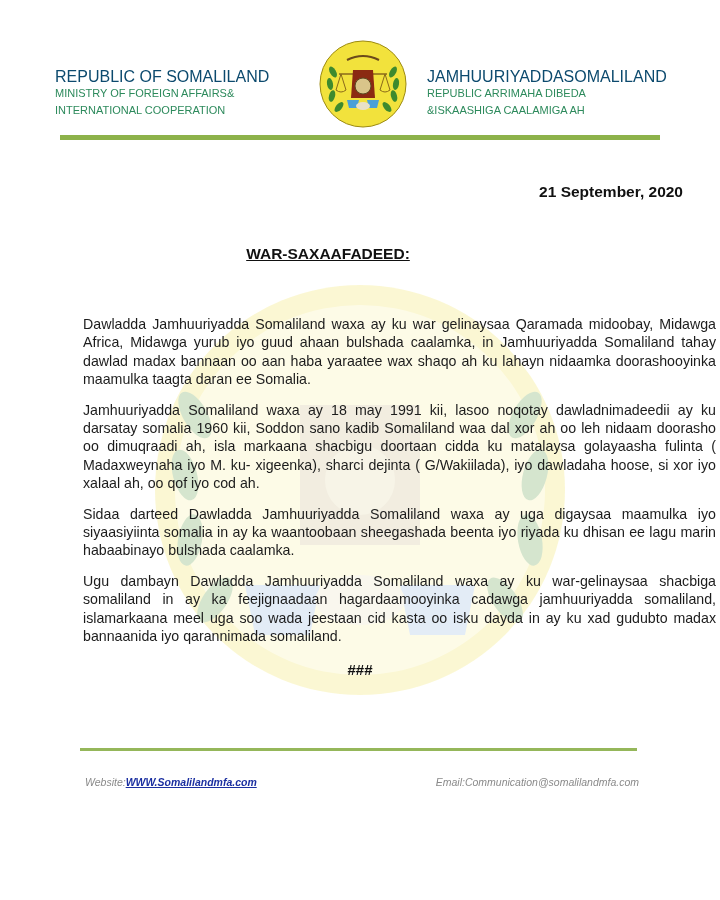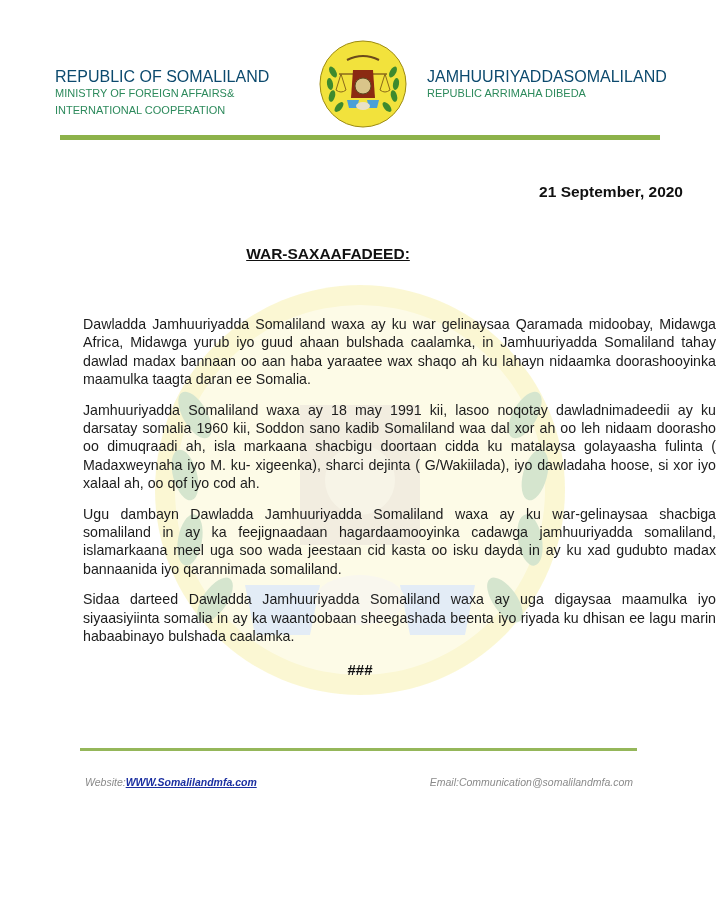--- a/index.html
+++ b/index.html
@@ -22,21 +22,21 @@
 
   .body { position: absolute; left: 43px; width: 633px; top: 315px; font-size: 14.2px; line-height: 18.4px; color: #1c1c1c; margin-left: 40px; }
   .body p { margin: 0 0 12px 0; text-align: justify; }
 
   .hashes { position: absolute; left: 0; width: 720px; top: 661px; text-align: center; font-weight: bold; font-size: 15px; color: #111; }
 
   .rule-bottom { position: absolute; left: 80px; top: 748px; width: 557px; height: 3px; background: #95b75a; }
 
   .footer { position: absolute; top: 776px; font-size: 10.5px; font-style: italic; color: #8a8a8a; }
   .footer.left { left: 85px; }
-  .footer.right { right: 87px; margin-left: 45px; }
+  .footer.right { right: 81px; margin-left: 45px; }
   .footer a { color: #1b2fa0; font-weight: bold; text-decoration: underline; }
 </style>
 </head>
 <body>
 
 <svg class="watermark" viewBox="0 0 420 470">
   <circle cx="210" cy="235" r="205" fill="#f3e87a"></circle>
   <circle cx="210" cy="235" r="185" fill="#fbf5b8"></circle>
   <g fill="#7fb069">
     <ellipse cx="45" cy="160" rx="12" ry="26" transform="rotate(-30 45 160)"></ellipse>
@@ -80,33 +80,34 @@
   <path d="M34 30 L54 30 L56 58 L32 58 Z" fill="#8b2a12"></path>
   <circle cx="44" cy="46" r="8" fill="#d9c58a" stroke="#5a4a20" stroke-width="1"></circle>
   <polygon points="28,60 40,60 38,68 30,68" fill="#4aa0d8"></polygon>
   <polygon points="48,60 60,60 58,68 50,68" fill="#4aa0d8"></polygon>
   <ellipse cx="44" cy="66" rx="7" ry="4" fill="#e8e0c8"></ellipse>
 </svg>
 
 <div class="hdr-right">
   <div class="l1">JAMHUURIYADDASOMALILAND</div>
   <div class="l2">REPUBLIC ARRIMAHA DIBEDA</div>
+  <div class="l3">&amp;ISKAASHIGA CAALAMIGA AH</div>
 </div>
 
 <div class="rule-top"></div>
 
 <div class="date">21 September, 2020</div>
 
 <div class="title">WAR-SAXAAFADEED:</div>
 
 <div class="body">
   <p>Dawladda Jamhuuriyadda Somaliland waxa ay ku war gelinaysaa Qaramada midoobay, Midawga Africa, Midawga yurub iyo guud ahaan bulshada caalamka, in Jamhuuriyadda Somaliland tahay dawlad madax bannaan oo aan haba yaraatee wax shaqo ah ku lahayn nidaamka doorashooyinka maamulka taagta daran ee Somalia.</p>
   <p>Jamhuuriyadda Somaliland waxa ay 18 may 1991 kii, lasoo noqotay dawladnimadeedii ay ku darsatay somalia 1960 kii, Soddon sano kadib Somaliland waa dal xor ah oo leh nidaam doorasho oo dimuqraadi ah, isla markaana shacbigu doortaan cidda ku matalaysa golayaasha fulinta ( Madaxweynaha iyo M. ku- xigeenka), sharci dejinta ( G/Wakiilada), iyo dawladaha hoose, si xor iyo xalaal ah, oo qof iyo cod ah.</p>
+  <p>Sidaa darteed Dawladda Jamhuuriyadda Somaliland waxa ay uga digaysaa maamulka iyo siyaasiyiinta somalia in ay ka waantoobaan sheegashada beenta iyo riyada ku dhisan ee lagu marin habaabinayo bulshada caalamka.</p>
   <p>Ugu dambayn Dawladda Jamhuuriyadda Somaliland waxa ay ku war-gelinaysaa  shacbiga somaliland in ay ka feejignaadaan hagardaamooyinka cadawga jamhuuriyadda somaliland, islamarkaana meel uga soo wada jeestaan cid kasta oo isku dayda in ay ku xad gudubto madax bannaanida iyo qarannimada somaliland.</p>
-  <p>Sidaa darteed Dawladda Jamhuuriyadda Somaliland waxa ay uga digaysaa maamulka iyo siyaasiyiinta somalia in ay ka waantoobaan sheegashada beenta iyo riyada ku dhisan ee lagu marin habaabinayo bulshada caalamka.</p>
 </div>
 
 <div class="hashes">###</div>
 
 <div class="rule-bottom"></div>
 
 <div class="footer left">
   <span>Website:</span><a>WWW.Somalilandmfa.com</a>
 </div>
 <div class="footer right">Email:Communication@somalilandmfa.com</div>

